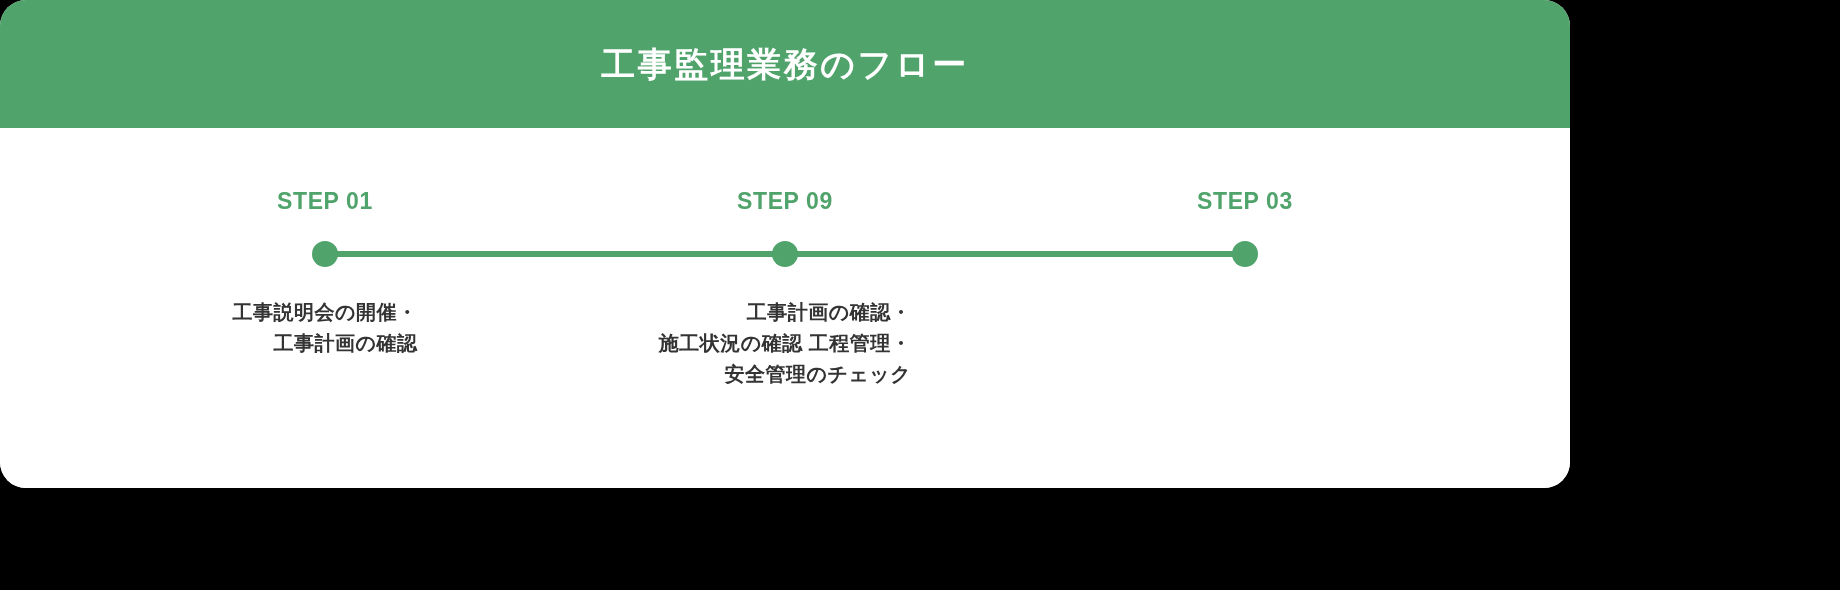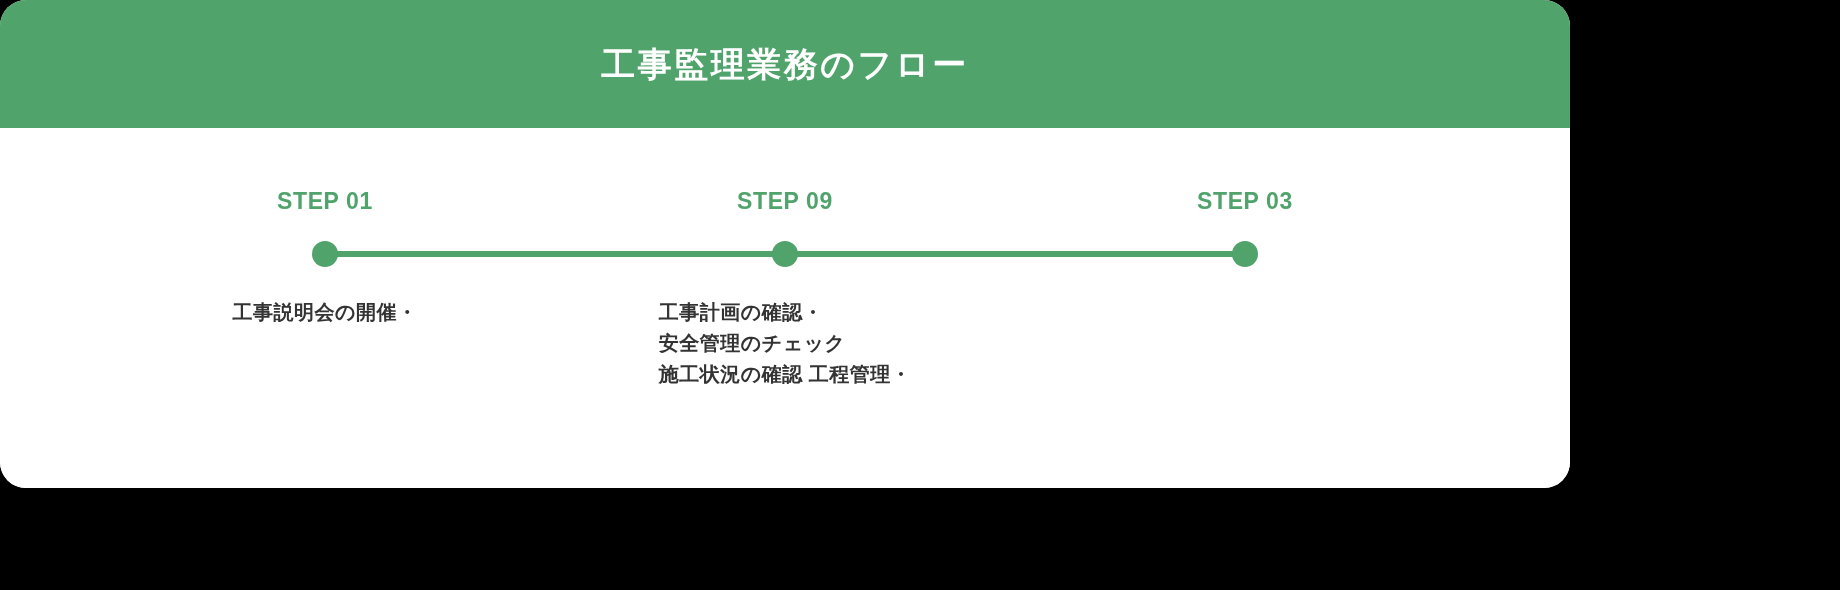--- a/index.html
+++ b/index.html
@@ -104,21 +104,21 @@
     border-radius: 50%;
     background: #4FA36B;
   }
 
   .step-desc {
     margin-top: 30px;
     color: #333333;
     font-size: 20px;
     font-weight: bold;
     line-height: 1.55;
-    text-align: left;
+    text-align: right;
     letter-spacing: 0.5px;
     white-space: nowrap;
   }
   .step-desc .desc-line { display: block; }
 </style>
 </head>
 <body>
 
 <div class="flow-card">
 
@@ -130,34 +130,35 @@
     <div class="steps">
 
       <div class="step">
         <div class="step-label">STEP 01</div>
         <div class="node-row">
           <div class="connector right"></div>
           <div class="node-dot"></div>
         </div>
         <div class="step-desc">
           <span class="desc-line">工事説明会の開催・</span>
+          <span class="desc-line">工事計画の確認</span>
         </div>
       </div>
 
       <div class="step">
         <div class="step-label">STEP 09</div>
         <div class="node-row">
           <div class="connector left"></div>
           <div class="connector right"></div>
           <div class="node-dot"></div>
         </div>
         <div class="step-desc">
           <span class="desc-line">工事計画の確認・</span>
+          <span class="desc-line">施工状況の確認 工程管理・</span>
           <span class="desc-line">安全管理のチェック</span>
-          <span class="desc-line">施工状況の確認 工程管理・</span>
         </div>
       </div>
 
 
       <div class="step">
         <div class="step-label">STEP 03</div>
         <div class="node-row">
           <div class="connector left"></div>
           <div class="node-dot"></div>
         </div>

